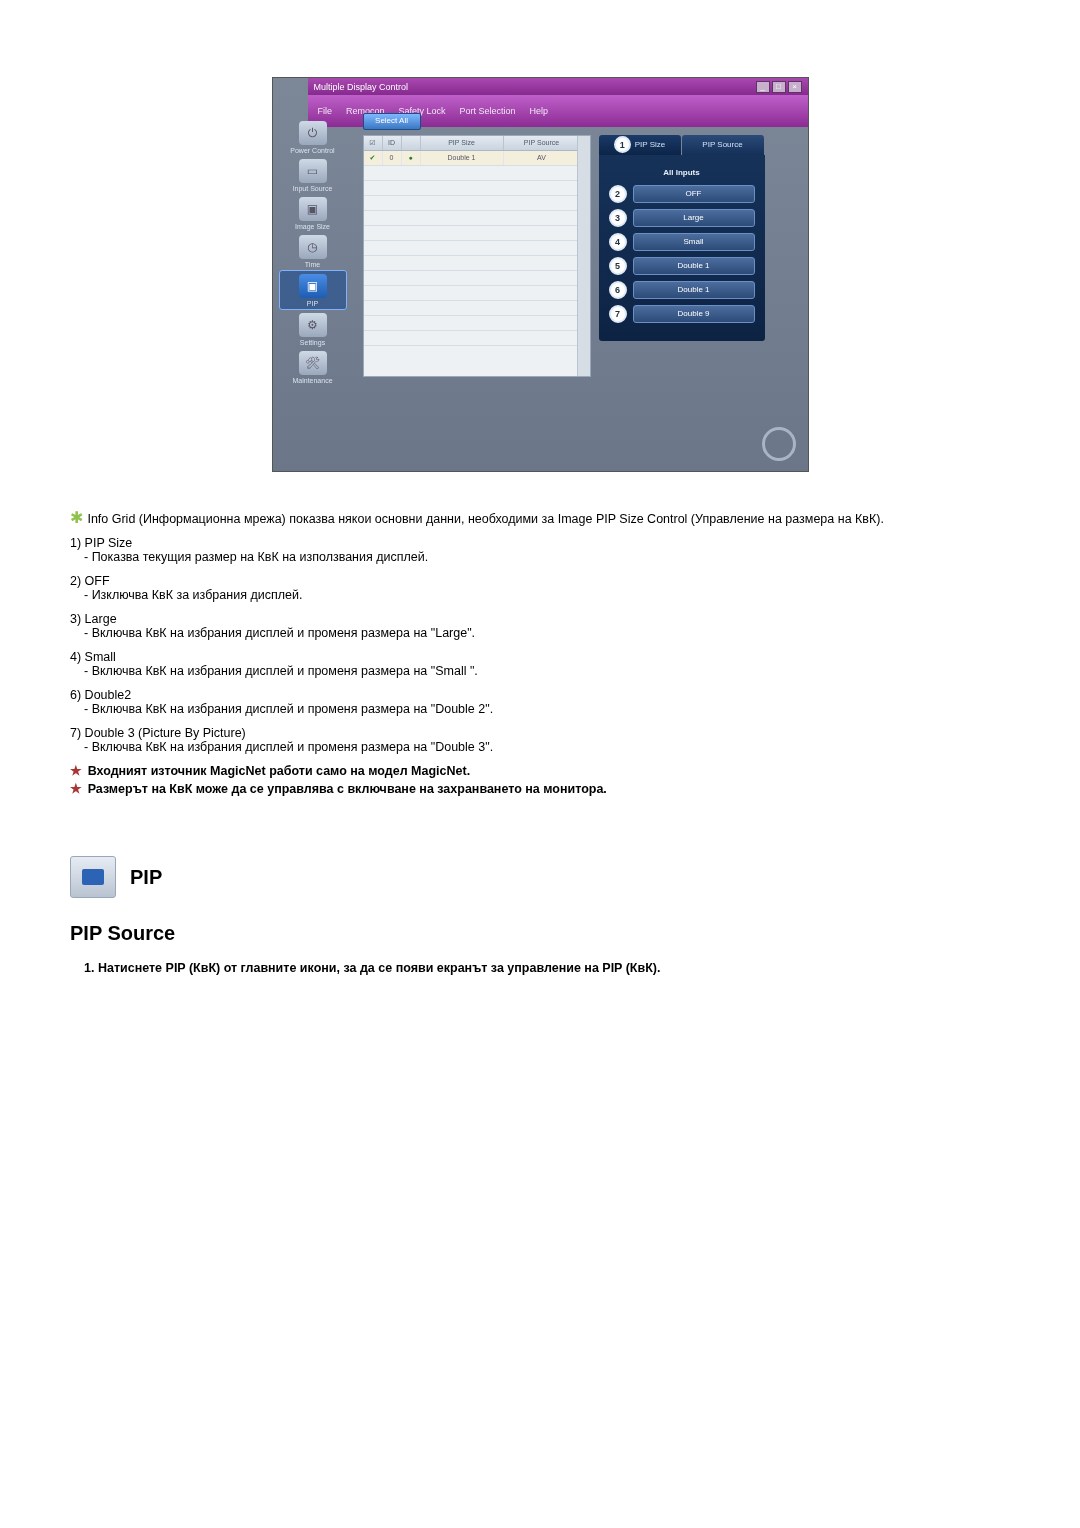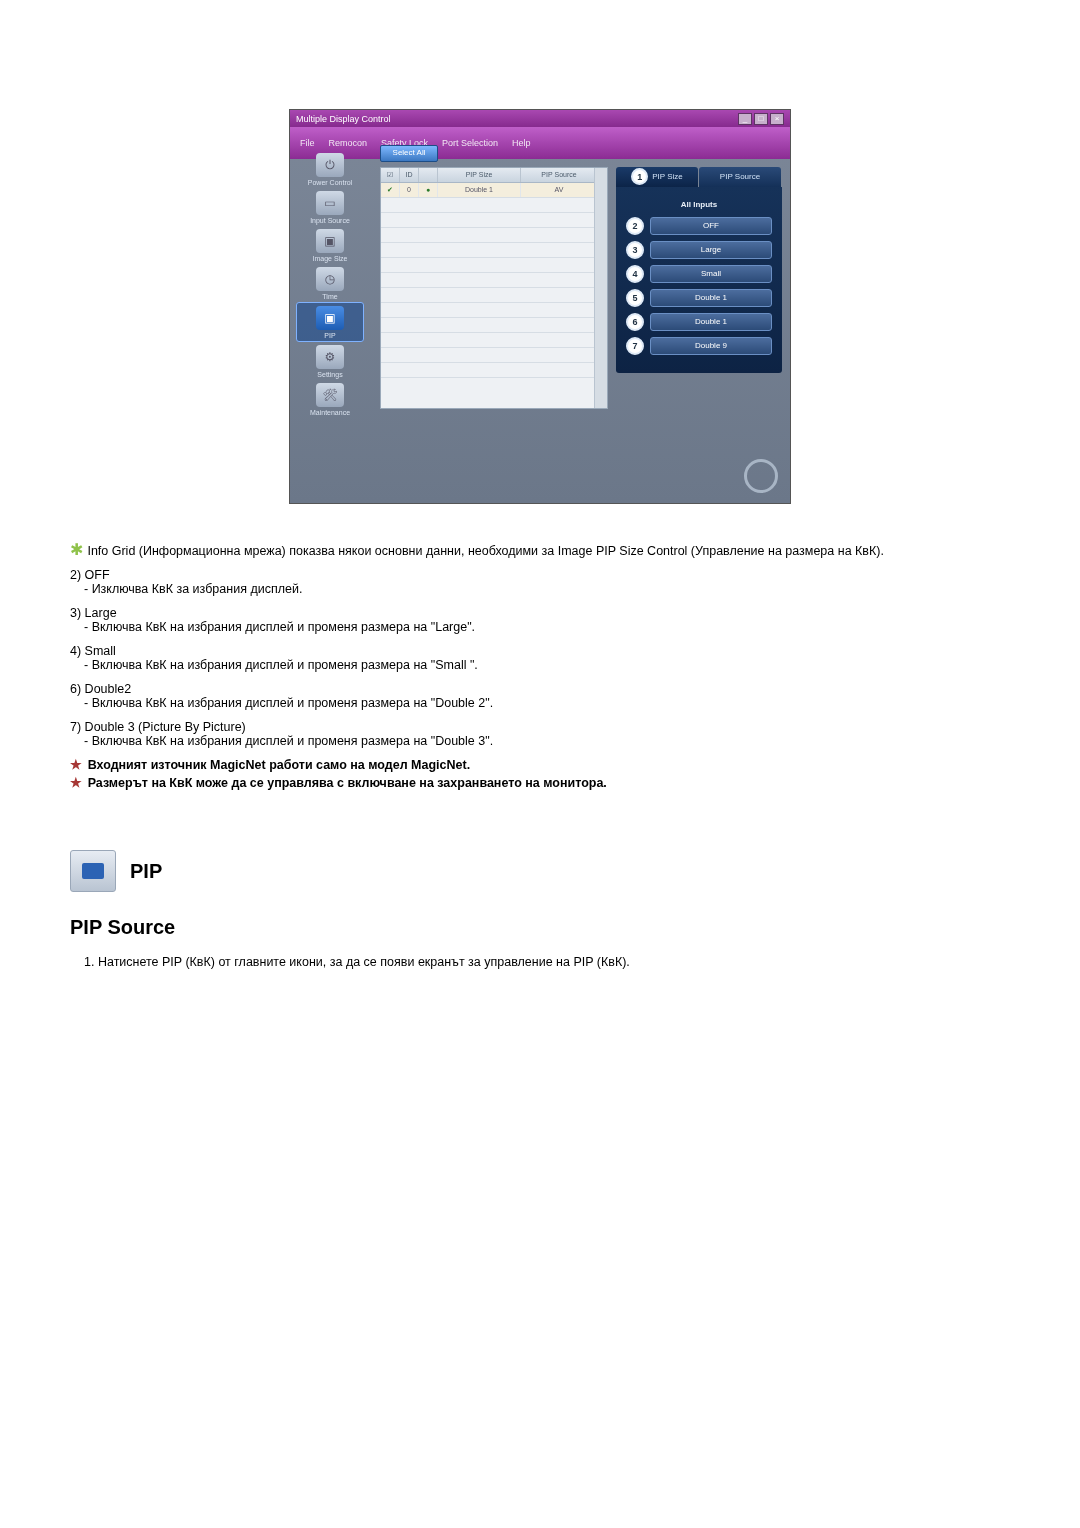--- a/index.html
+++ b/index.html
@@ -1,17 +1,17 @@
 <!DOCTYPE html>
 <html><head>
 <meta charset="utf-8">
 <style>
 html,body{margin:0;padding:0;background:#fff;font-family:Arial,Helvetica,sans-serif;font-size:12.5px;color:#000;}
 .page{width:1080px;margin:0 auto;padding:40px 70px 200px;box-sizing:border-box;}
-.screenshot{width:500px;height:393px;background:linear-gradient(#7c8798,#6b7789);border:1px solid #555;margin:69px auto 40px;position:relative;overflow:hidden;}
+.screenshot{width:500px;height:393px;background:linear-gradient(#7c8798,#6b7789);border:1px solid #555;margin:37px auto 40px;position:relative;overflow:hidden;padding-left:35px;}
 .titlebar{height:15px;background:linear-gradient(#a948b1,#862a8e);color:#fff;font-size:9px;padding:1px 6px;display:flex;justify-content:space-between;align-items:center;}
 .titlebar .wins{display:flex;gap:2px}
 .titlebar .wins span{display:inline-block;width:12px;height:10px;background:#c7b0cc;border:1px solid #5e3464;font-size:8px;text-align:center;line-height:9px}
 .menubar{height:32px;background:linear-gradient(#bf5fc9,#8b2b93);display:flex;gap:14px;padding:0 10px;align-items:center;color:#f2e7f4;font-size:9px;}
 .body-area{position:absolute;top:35px;left:0;right:0;bottom:0;}
 .sidebar{position:absolute;left:0;top:0;width:80px;height:100%;padding-top:5px;}
 .sb-item{display:flex;flex-direction:column;align-items:center;gap:2px;padding:3px 0 2px;color:#d9e2ef;font-size:7px;}
 .sb-item.selected{background:rgba(20,70,140,.55);border:1px solid #7fb2ff;border-radius:3px;margin:0 6px;}
 .sb-ic{width:28px;height:24px;background:linear-gradient(#cfd9e6,#9aa8bc);border-radius:4px;display:flex;align-items:center;justify-content:center;font-size:12px;color:#556;}
 .toolbar{position:absolute;left:90px;top:0;display:flex;align-items:center;gap:6px;flex-direction:column;}
@@ -39,21 +39,21 @@
 .ast{color:#8fc24a;font-size:16px;line-height:12px;}
 .num-item{margin:3px 0 10px 0;}
 .sub{margin-left:14px;}
 .star-line{display:flex;gap:6px;margin:4px 0;font-weight:bold;}
 .star{color:#a63735;font-size:13px;line-height:14px;}
 .section-head{display:flex;align-items:center;gap:14px;margin:60px 0 4px;}
 .section-head .ic{width:44px;height:40px;background:linear-gradient(#e7ecf3,#b9c4d2);border:1px solid #9aa7b8;border-radius:3px;display:flex;align-items:center;justify-content:center;}
 .section-head .ic .inner{width:22px;height:16px;background:#2c63b4;border-radius:2px;}
 .section-head h2{margin:0;font-size:20px;}
 h2.sub-title{margin:24px 0 8px;font-size:20px;}
-.ol-item{margin:16px 0 0 14px;}
+.ol-item{margin:16px 0 0 14px;font-weight:bold;}
 </style>
 </head>
 <body>
 <div class="page">
 
 <div class="screenshot">
   <div class="titlebar">
     <span>Multiple Display Control</span>
     <span class="wins">
       <span>_</span>
@@ -169,20 +169,21 @@
     <div class="logo-ring"></div>
   </div>
 </div>
 
 <div class="text-block">
   <div class="lead">
     <span class="ast">✱</span>
     <span>Info Grid (Информационна мрежа) показва някои основни данни, необходими за Image PIP Size Control (Управление на размера на КвК).</span>
   </div>
 
+  <div class="num-item"><span>1)</span> <span>PIP Size</span><div class="sub">- Показва текущия размер на КвК на използвания дисплей.</div></div>
   <div class="num-item"><span>2)</span> <span>OFF</span><div class="sub">- Изключва КвК за избрания дисплей.</div></div>
   <div class="num-item"><span>3)</span> <span>Large</span><div class="sub">- Включва КвК на избрания дисплей и променя размера на "Large".</div></div>
   <div class="num-item"><span>4)</span> <span>Small</span><div class="sub">- Включва КвК на избрания дисплей и променя размера на "Small ".</div></div>
   <div class="num-item"><span>6)</span> <span>Double2</span><div class="sub">- Включва КвК на избрания дисплей и променя размера на "Double 2".</div></div>
   <div class="num-item"><span>7)</span> <span>Double 3 (Picture By Picture)</span><div class="sub">- Включва КвК на избрания дисплей и променя размера на "Double 3".</div></div>
 
   <div class="star-line">
         <span class="star">★</span>
         <span>Входният източник MagicNet работи само на модел MagicNet.</span>
       </div>

